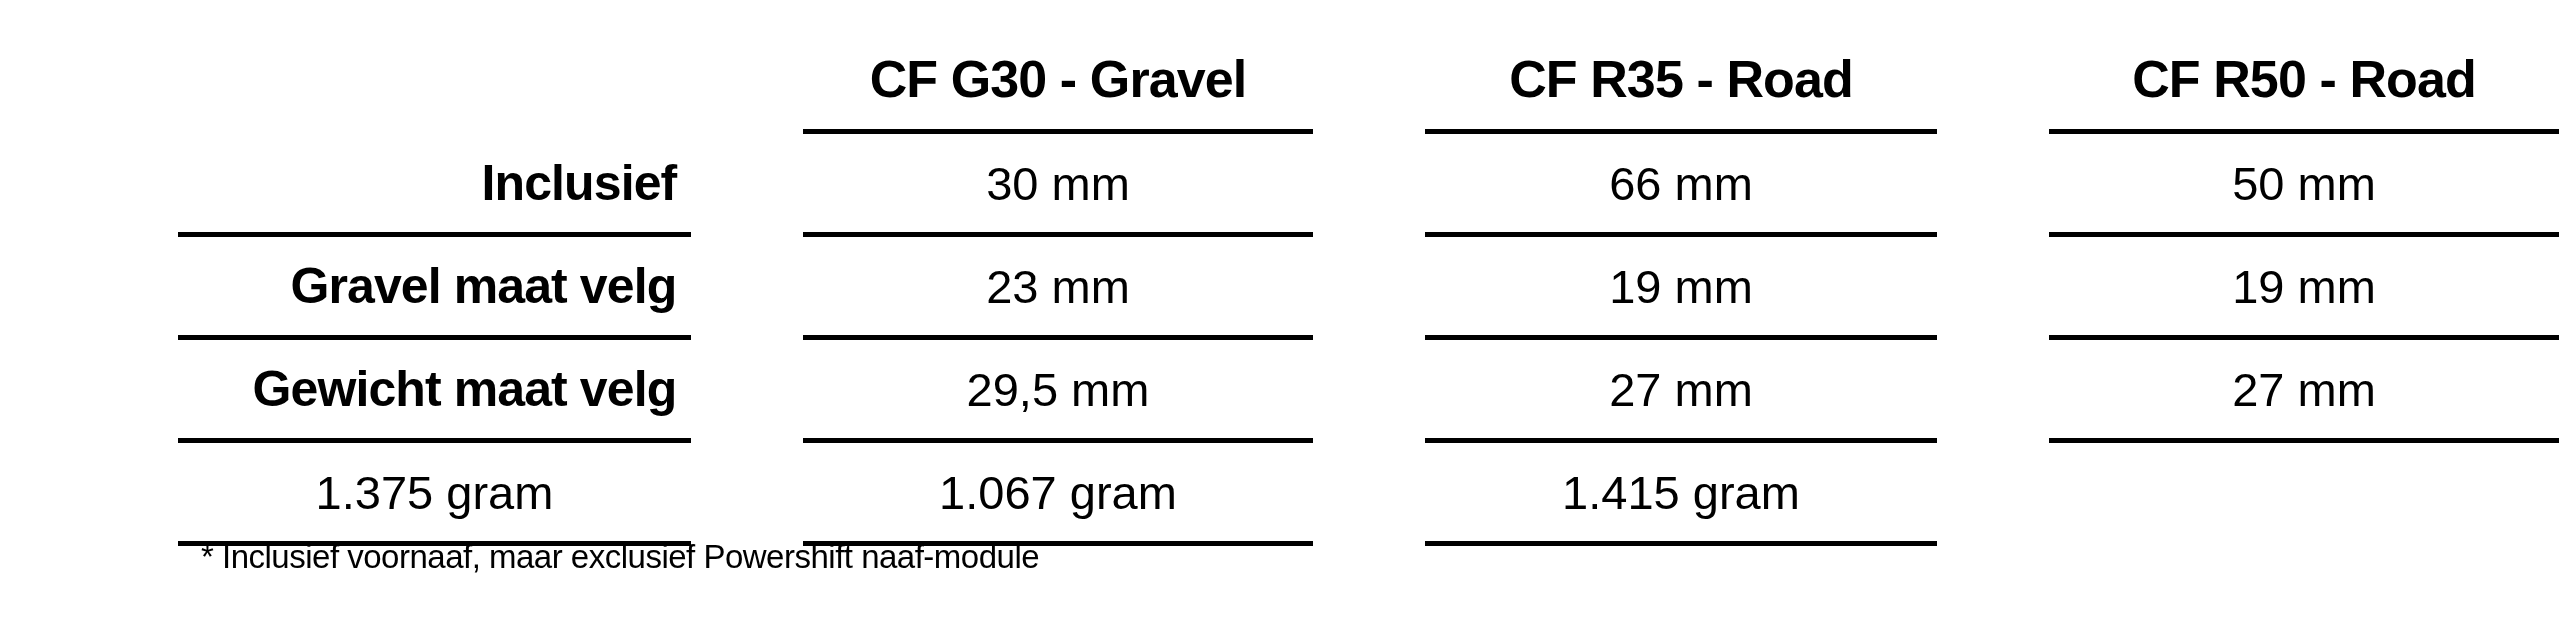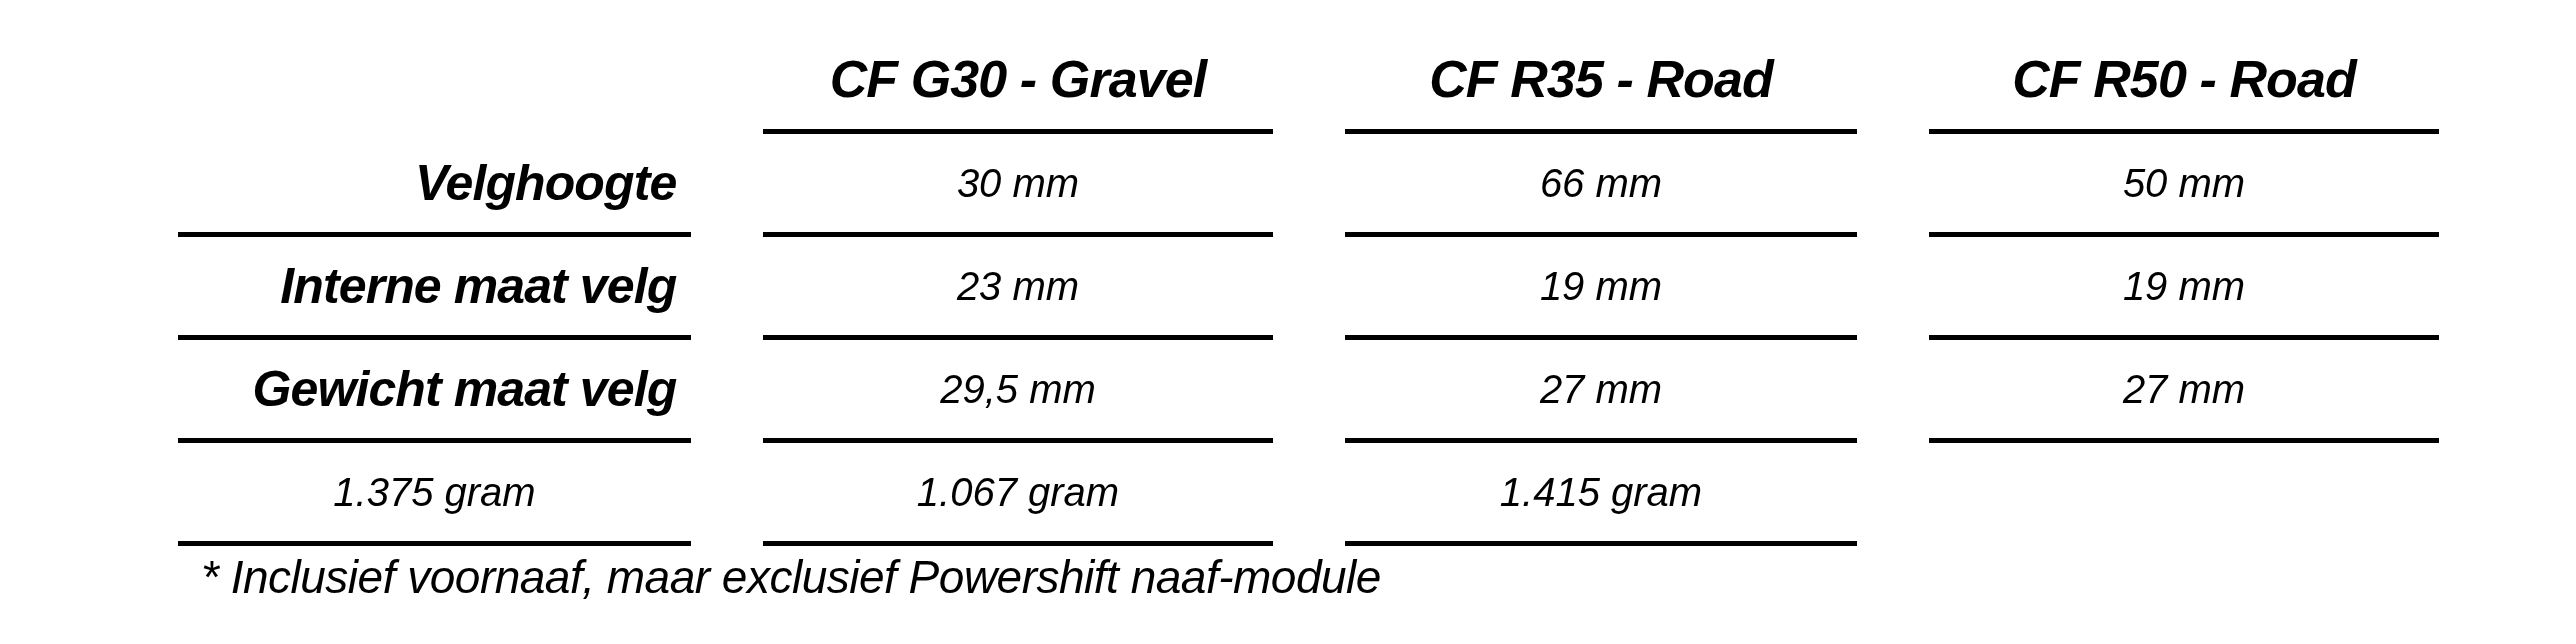--- a/index.html
+++ b/index.html
@@ -11,22 +11,21 @@
     color: #000000;
     font-family: "Liberation Sans", sans-serif;
     overflow: hidden;
   }
   .grid {
     position: absolute;
     left: 178px;
     top: 28px;
     display: grid;
     grid-template-columns: 513px 510px 512px 510px;
-    column-gap: 72px;
-    font-style: italic;
+    column-gap: 112px;
   }
   .cell {
     display: flex;
     align-items: center;
     box-sizing: border-box;
   }
   .header-spacer {
     height: 106px;
   }
   .header-cell {
@@ -43,49 +42,48 @@
   }
   .label-cell {
     justify-content: flex-end;
     padding-right: 14.7px;
     font-weight: bold;
     font-size: 50px;
     letter-spacing: -0.9px;
   }
   .value-cell {
     justify-content: center;
-    font-size: 40px;
+    font-size: 47px;
   }
   .footnote {
     position: absolute;
     left: 201px;
-    top: 550px;
-    font-style: italic;
-    font-size: 46px;
+    top: 538px;
+    font-size: 33px;
     letter-spacing: -0.5px;
     white-space: nowrap;
   }
 </style>
 </head>
 <body>
 
 <div class="canvas">
   <div class="grid">
 
     <div class="cell header-spacer"></div>
     <div class="cell header-cell">CF G30 - Gravel</div>
     <div class="cell header-cell">CF R35 - Road</div>
     <div class="cell header-cell">CF R50 - Road</div>
 
-    <div class="cell label-cell ruled">Velghoogte</div>
+    <div class="cell label-cell ruled">Inclusief</div>
     <div class="cell value-cell ruled">30 mm</div>
     <div class="cell value-cell ruled">66 mm</div>
     <div class="cell value-cell ruled">50 mm</div>
 
-    <div class="cell label-cell ruled">Interne maat velg</div>
+    <div class="cell label-cell ruled">Gravel maat velg</div>
     <div class="cell value-cell ruled">23 mm</div>
     <div class="cell value-cell ruled">19 mm</div>
     <div class="cell value-cell ruled">19 mm</div>
 
     <div class="cell label-cell ruled">Gewicht maat velg</div>
     <div class="cell value-cell ruled">29,5 mm</div>
     <div class="cell value-cell ruled">27 mm</div>
     <div class="cell value-cell ruled">27 mm</div>
 
     <div class="cell value-cell ruled">1.375 gram</div>

